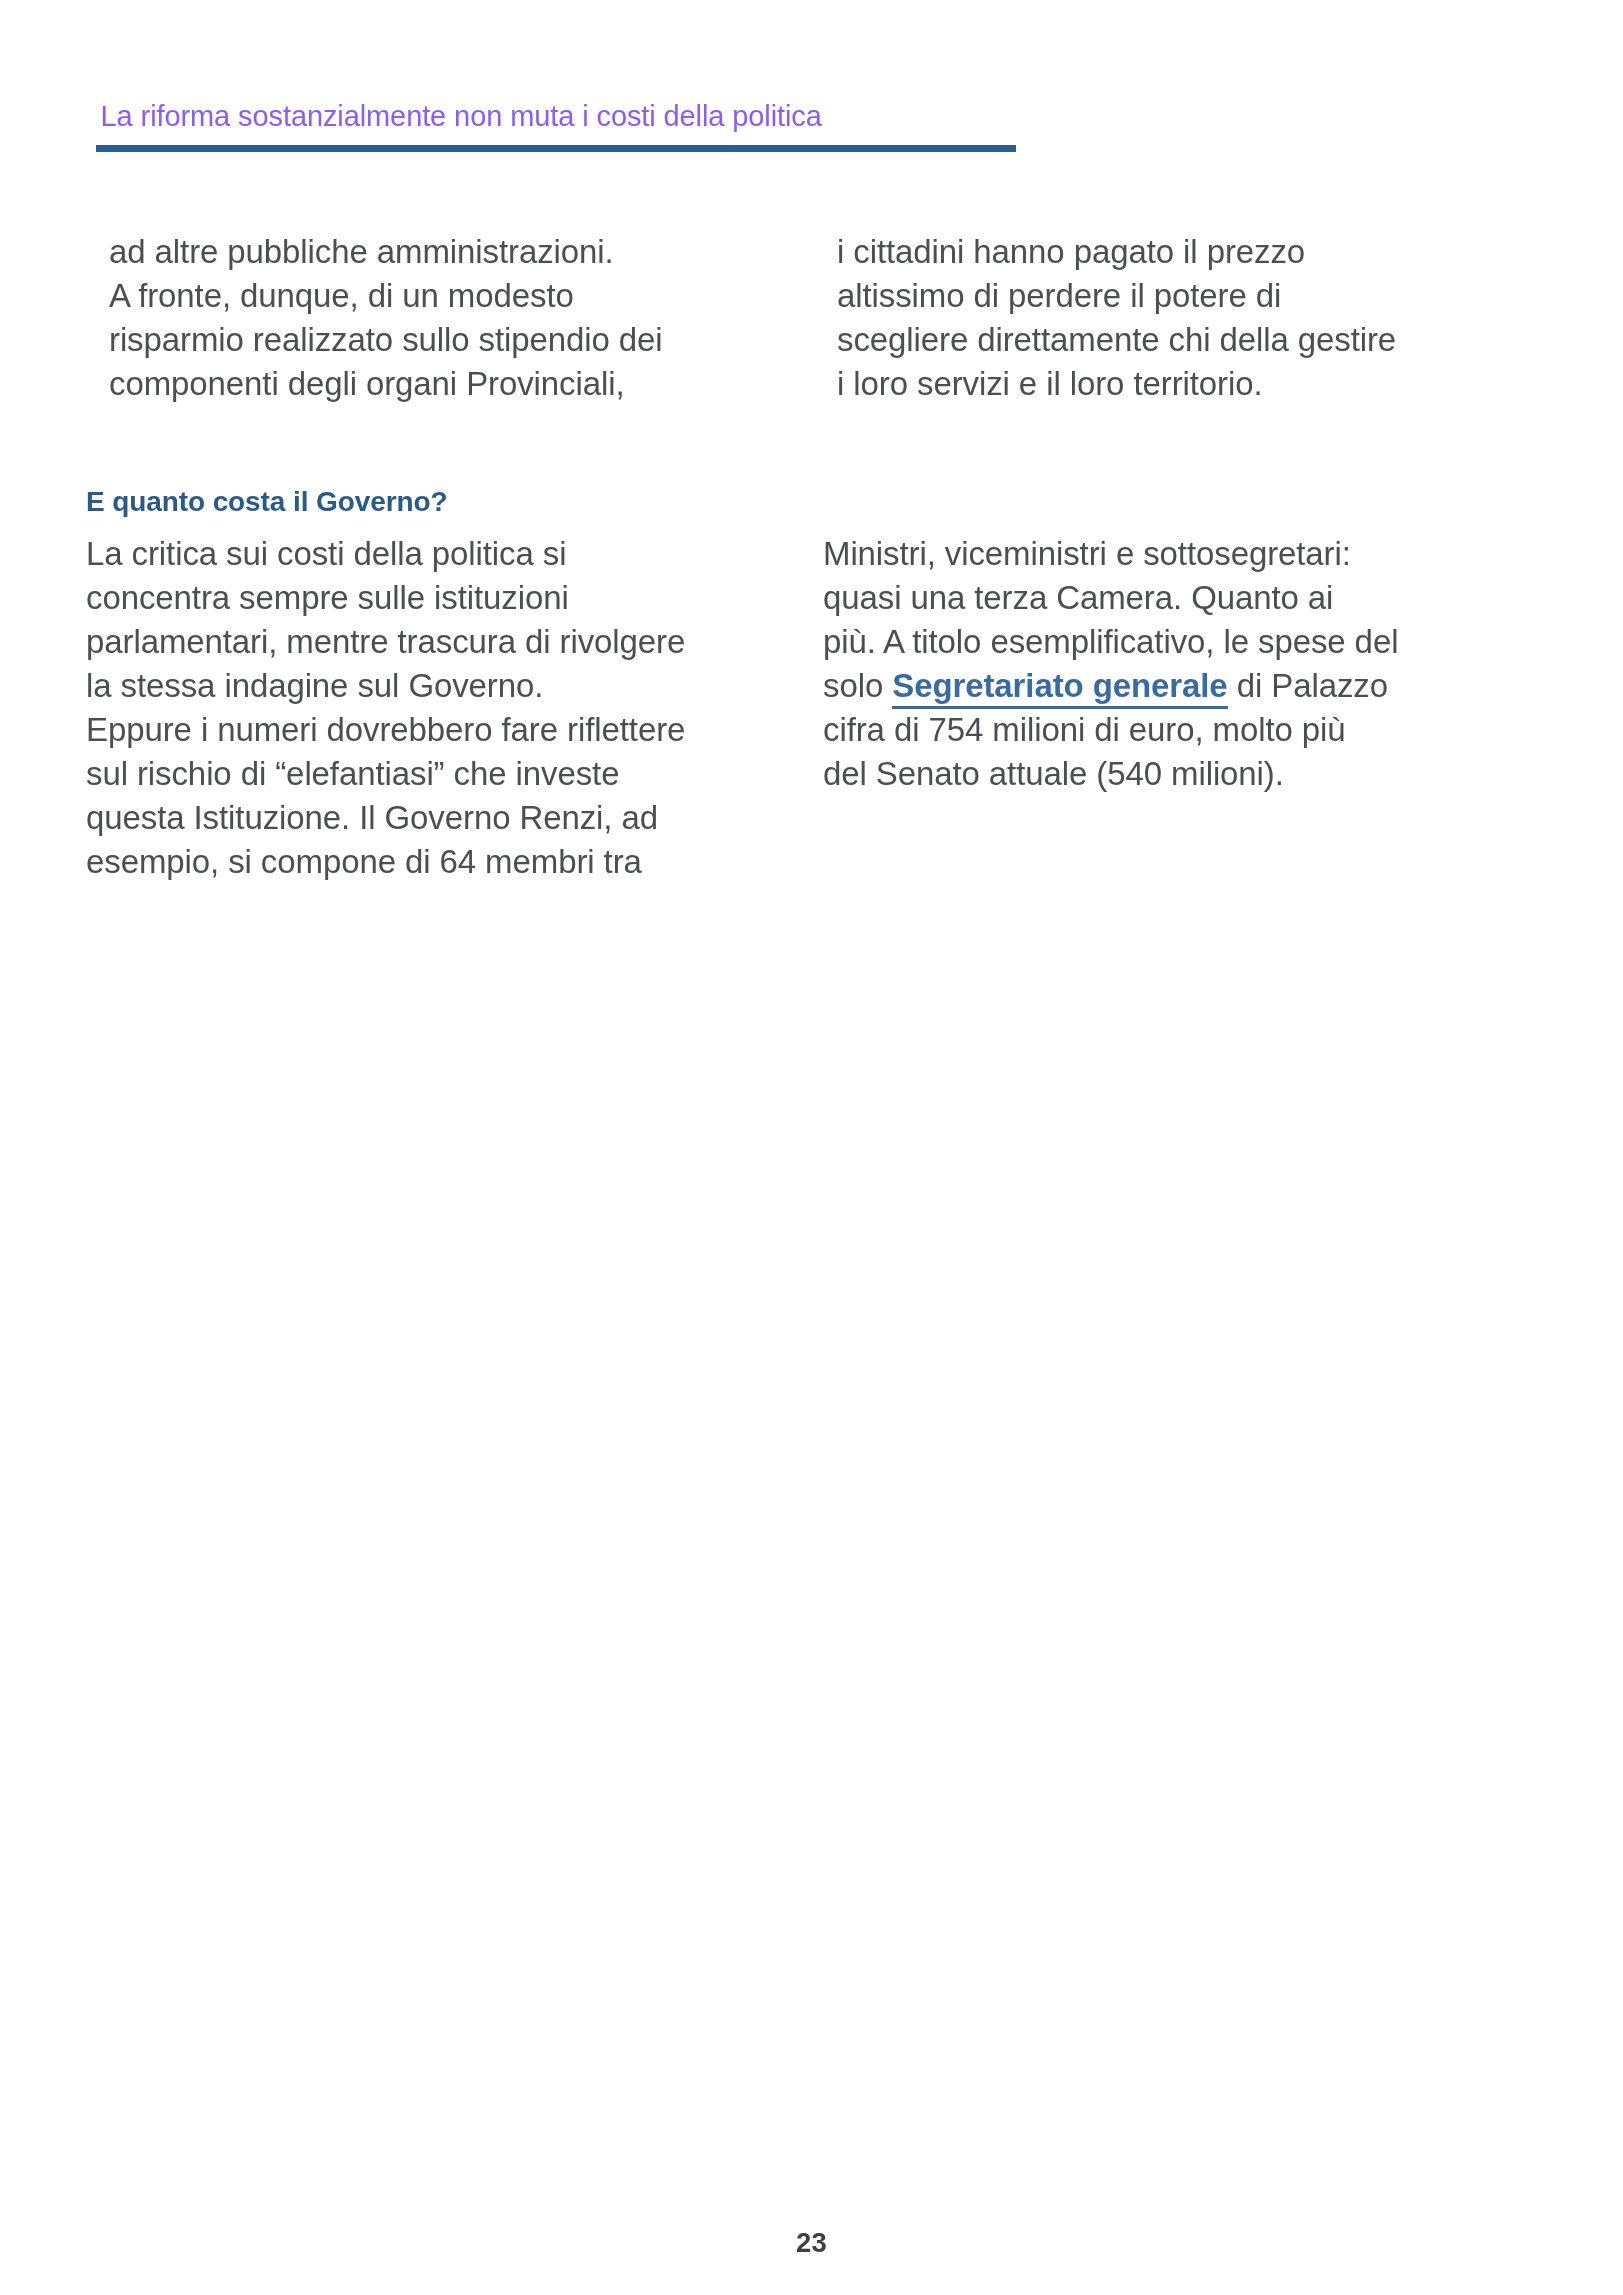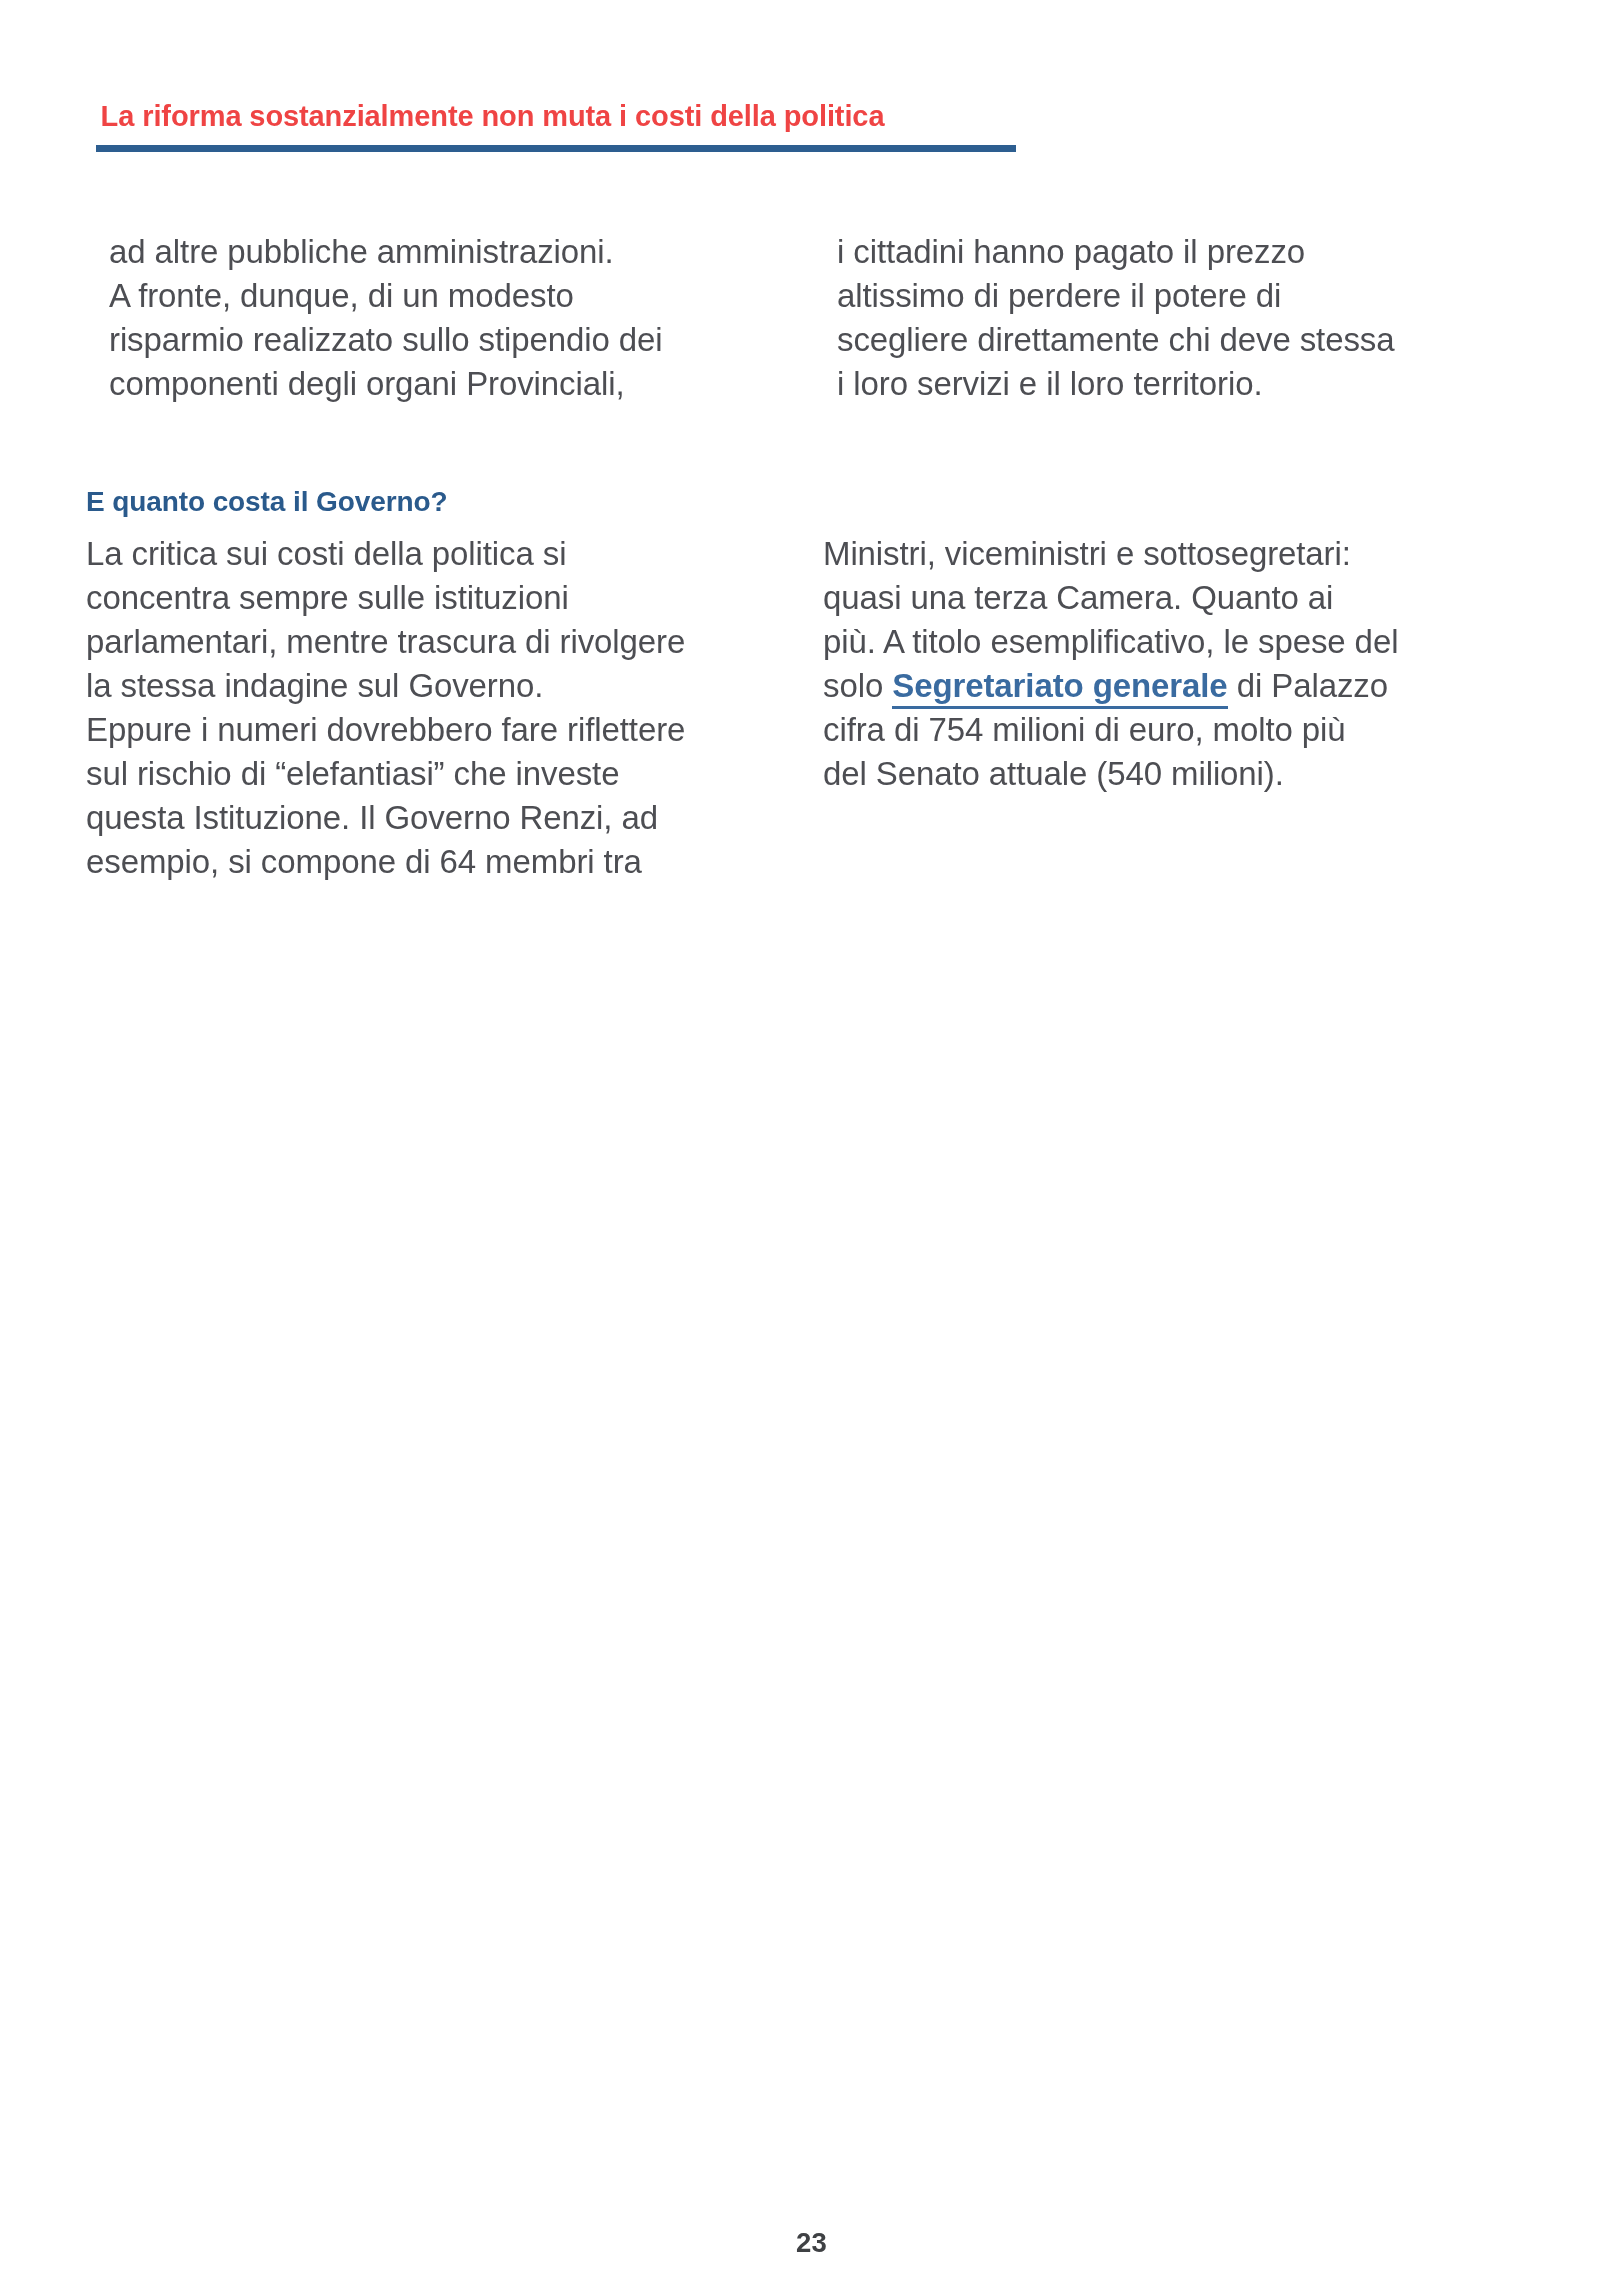--- a/index.html
+++ b/index.html
@@ -18,23 +18,23 @@
 
   
   .doc-header {
     position: absolute;
     left: 96px;
     top: 98px;
   }
   .doc-title {
     margin-left: 4.6px;
     font-size: 29px;
-    font-weight: 700;
+    font-weight: 400;
     line-height: 36px;
-    color: #ef4444;
+    color: #8b5cf6;
     letter-spacing: -0.1px;
     white-space: pre;
   }
   .title-rule {
     width: 920px;
     height: 6.5px;
     margin-top: 11px;
     background: #2d5e90;
   }
 
@@ -103,21 +103,21 @@
   <section class="cols section-1">
     <div class="col col-left">
       <div class="line">ad altre pubbliche amministrazioni.</div>
       <div class="line">A fronte, dunque, di un modesto</div>
       <div class="line">risparmio realizzato sullo stipendio dei</div>
       <div class="line">componenti degli organi Provinciali,</div>
     </div>
     <div class="col col-right">
       <div class="line">i cittadini hanno pagato il prezzo</div>
       <div class="line">altissimo di perdere il potere di</div>
-      <div class="line">scegliere direttamente chi deve stessa</div>
+      <div class="line">scegliere direttamente chi della gestire</div>
       <div class="line">i loro servizi e il loro territorio.</div>
     </div>
   </section>
 
   <h2 class="section-heading">E quanto costa il Governo?</h2>
 
   <section class="cols section-2">
     <div class="col col-left">
       <div class="line">La critica sui costi della politica si</div>
       <div class="line">concentra sempre sulle istituzioni</div>

